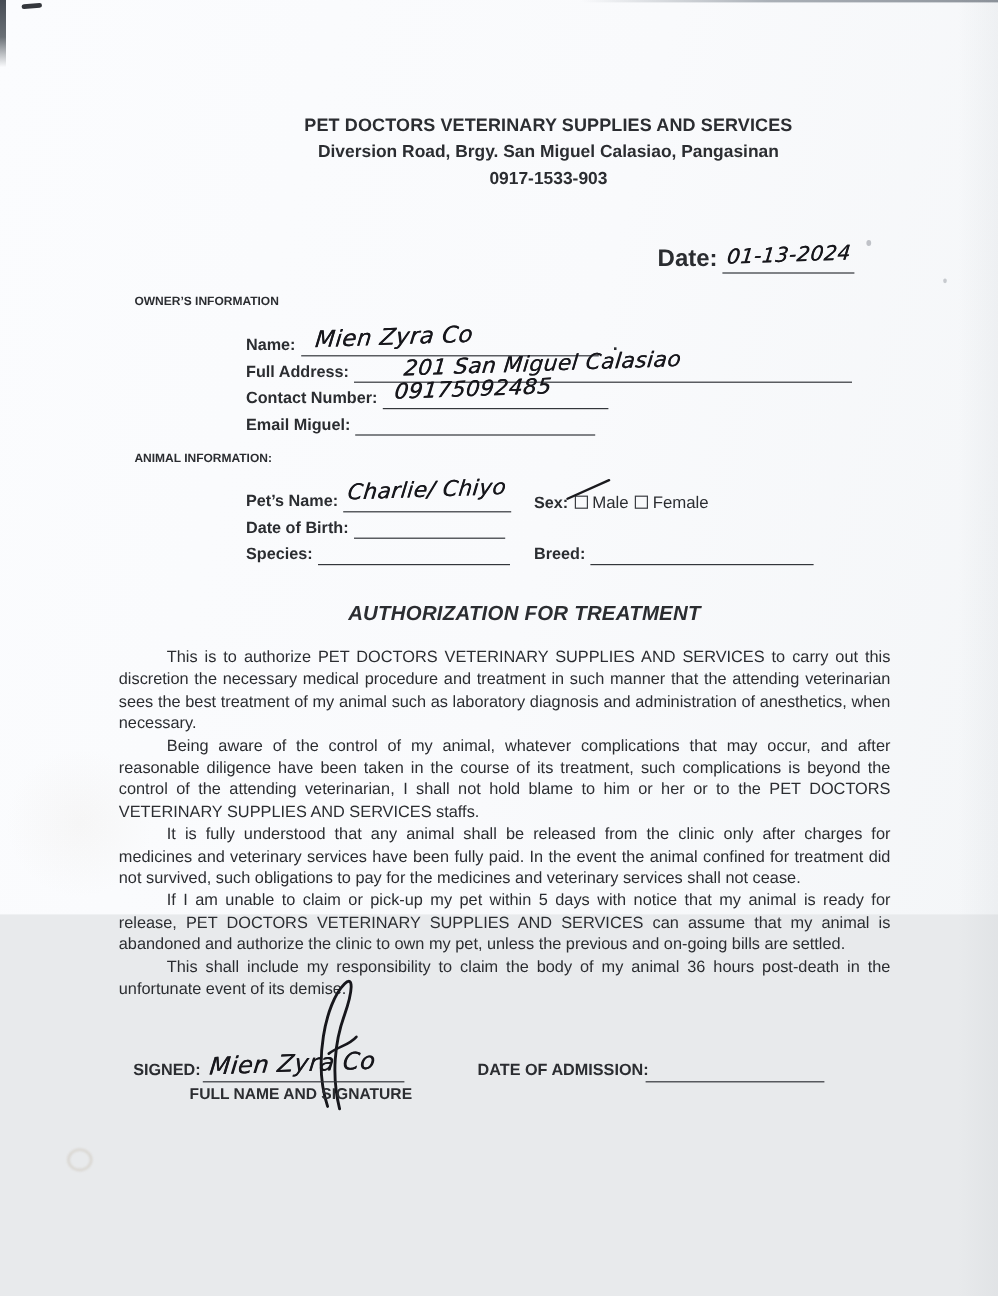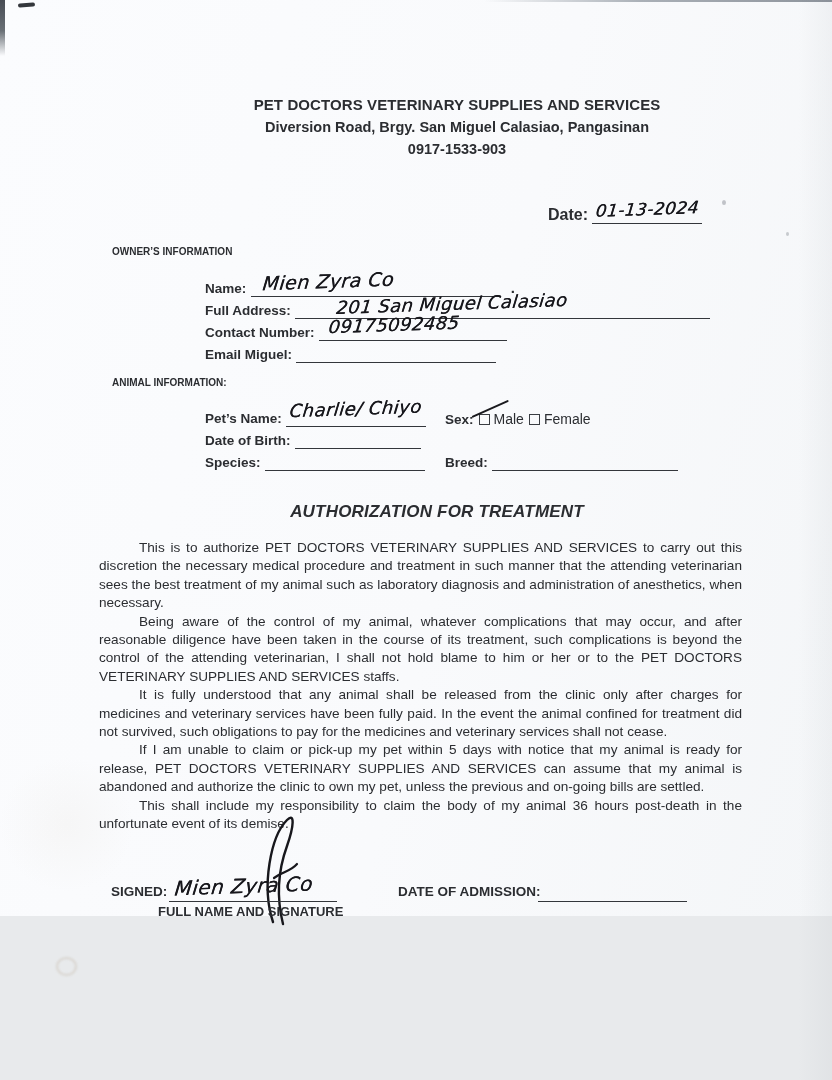--- a/index.html
+++ b/index.html
@@ -2,21 +2,21 @@
 <html><head>
 <meta charset="utf-8">
 <style>
   html,body{margin:0;padding:0;}
   body{
     width:832px;height:1080px;overflow:hidden;
     font-family:"Liberation Sans",sans-serif;
     background:#e8eaec;
   }
   .page{
-    position:relative;width:832px;height:916px;
+    position:relative;width:832px;height:762px;
     background:
       radial-gradient(circle at 8% 90%, rgba(210,200,185,0.10), transparent 6%),
       linear-gradient(104deg,#fbfcfe 0%,#f9fafc 55%,#f4f6f8 100%);
     color:#2b2d31;
   }
   
   .art{position:absolute;pointer-events:none;}
   .corner-edge{left:0;top:0;width:5px;height:56px;
     background:linear-gradient(180deg,#474c54 0%,#6a7076 55%,rgba(120,126,132,0) 100%);}
   .corner-dash{left:18px;top:3px;width:17px;height:4px;border-radius:2px;background:#34373c;transform:rotate(-4deg);}
@@ -88,21 +88,21 @@
   <div class="art speck1"></div>
   <div class="art speck2"></div>
 
   <div class="header">
     <div class="h1">PET DOCTORS VETERINARY SUPPLIES AND SERVICES</div>
     <div class="h2">Diversion Road, Brgy. San Miguel Calasiao, Pangasinan</div>
     <div class="h2">0917-1533-903</div>
   </div>
 
   <div class="date-row">
-    <span class="lbl" style="font-size:16px">Date:</span>
+    <span class="lbl" style="font-size:20px">Date:</span>
     <span class="line"><span class="hand">01-13-2024</span></span>
   </div>
 
   <div class="sec-title" style="top:246px">OWNER’S INFORMATION</div>
   <div class="owner-block">
     <div class="frow">
       <span class="lbl">Name:</span>
       <span class="line nameline"><span class="hand">Mien Zyra Co</span></span><span class="stray-dot">.</span>
     </div>
     <div class="frow">

